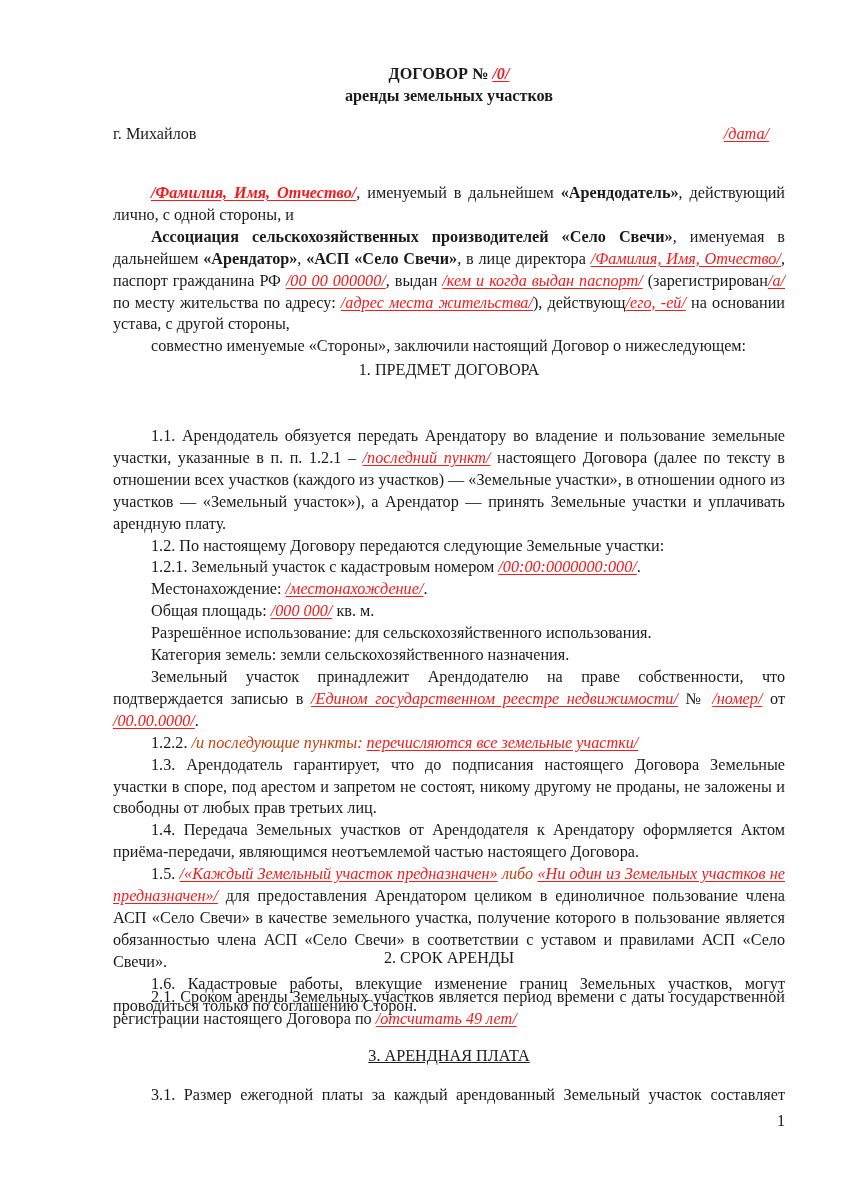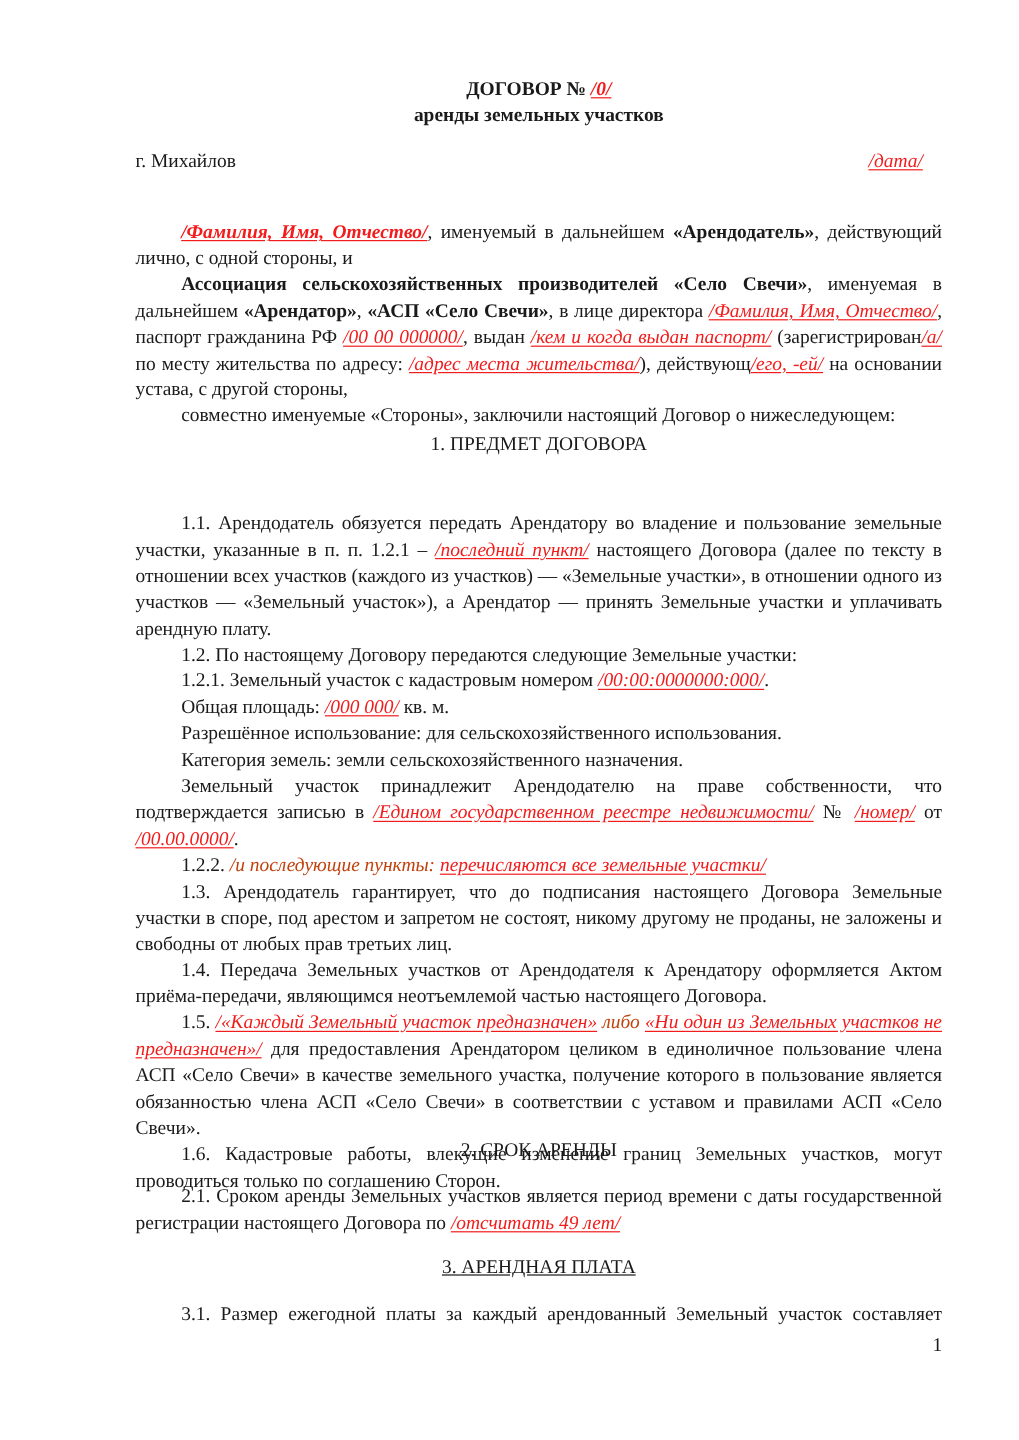--- a/index.html
+++ b/index.html
@@ -41,20 +41,21 @@
     <p><span class="b">Ассоциация сельскохозяйственных производителей «Село Свечи»</span><span>, именуемая в дальнейшем </span><span class="b">«Арендатор»</span><span>, </span><span class="b">«АСП «Село Свечи»</span><span>, в лице директора </span><span class="ph">/Фамилия, Имя, Отчество/</span><span>, паспорт гражданина РФ </span><span class="ph">/00 00 000000/</span><span>, выдан </span><span class="ph">/кем и когда выдан паспорт/</span><span> (зарегистрирован</span><span class="ph">/а/</span><span> по месту жительства по адресу: </span><span class="ph">/адрес места жительства/</span><span>), действующ</span><span class="ph">/его, -ей/</span><span> на основании устава, с другой стороны,</span></p>
     <p>совместно именуемые «Стороны», заключили настоящий Договор о нижеследующем:</p>
   </div>
 
   <div class="heading" style="top:360px;">1. ПРЕДМЕТ ДОГОВОРА</div>
 
   <div class="blk" style="top:382px;margin-top:44px;">
     <p><span>1.1. Арендодатель обязуется передать Арендатору во владение и пользование земельные участки, указанные в п. п. 1.2.1 – </span><span class="ph">/последний пункт/</span><span> настоящего Договора (далее по тексту в отношении всех участков (каждого из участков) — «Земельные участки», в отношении одного из участков — «Земельный участок»), а Арендатор — принять Земельные участки и уплачивать арендную плату.</span></p>
     <p>1.2. По настоящему Договору передаются следующие Земельные участки:</p>
     <p><span>1.2.1. Земельный участок с кадастровым номером </span><span class="ph">/00:00:0000000:000/</span><span>.</span></p>
+    <p><span>Местонахождение: </span><span class="ph">/местонахождение/</span><span>.</span></p>
     <p><span>Общая площадь: </span><span class="ph">/000 000/</span><span> кв. м.</span></p>
     <p>Разрешённое использование: для сельскохозяйственного использования.</p>
     <p>Категория земель: земли сельскохозяйственного назначения.</p>
     <p><span>Земельный участок принадлежит Арендодателю на праве собственности, что подтверждается записью в </span><span class="ph">/Едином государственном реестре недвижимости/</span><span> № </span><span class="ph">/номер/</span><span> от </span><span class="ph">/00.00.0000/</span><span>.</span></p>
     <p><span>1.2.2. </span><span class="ph-plain">/и последующие пункты: </span><span class="ph">перечисляются все земельные участки/</span></p>
     <p>1.3. Арендодатель гарантирует, что до подписания настоящего Договора Земельные участки в споре, под арестом и запретом не состоят, никому другому не проданы, не заложены и свободны от любых прав третьих лиц.</p>
     <p>1.4. Передача Земельных участков от Арендодателя к Арендатору оформляется Актом приёма-передачи, являющимся неотъемлемой частью настоящего Договора.</p>
     <p><span>1.5. </span><span class="ph">/«Каждый Земельный участок предназначен»</span><span class="ph-plain"> либо </span><span class="ph">«Ни один из Земельных участков не предназначен»/</span><span> для предоставления Арендатором целиком в единоличное пользование члена АСП «Село Свечи» в качестве земельного участка, получение которого в пользование является обязанностью члена АСП «Село Свечи» в соответствии с уставом и правилами АСП «Село Свечи».</span></p>
     <p>1.6. Кадастровые работы, влекущие изменение границ Земельных участков, могут проводиться только по соглашению Сторон.</p>
   </div>

